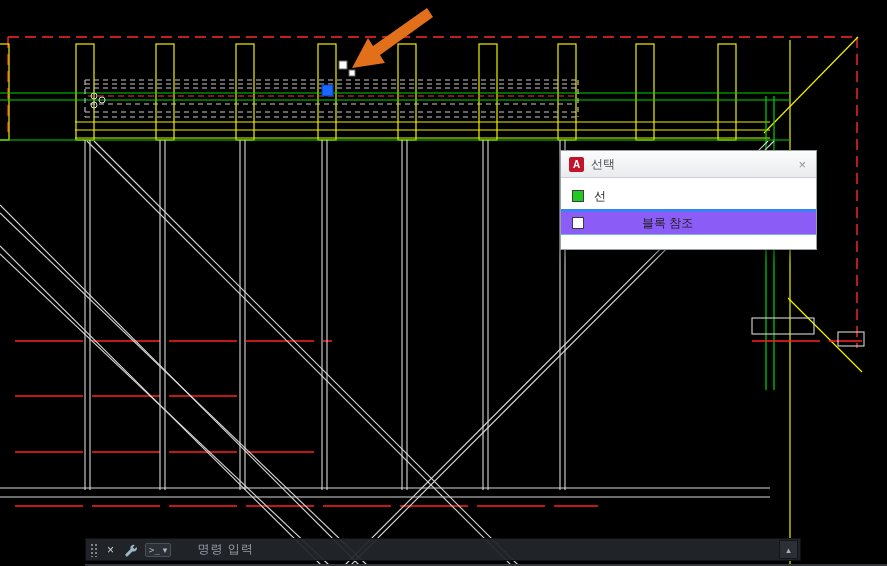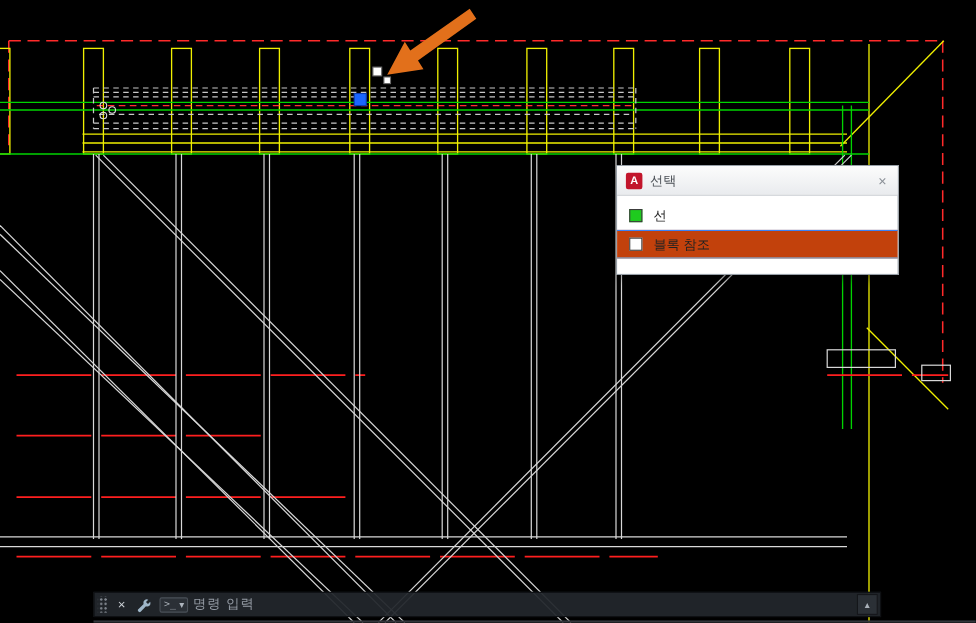--- a/index.html
+++ b/index.html
@@ -22,21 +22,21 @@
   }
   .logo{
     width:15px;height:15px;background:#c2152b;color:#fff;font-weight:bold;
     font-size:10px;line-height:15px;text-align:center;border-radius:2px;flex:0 0 auto;
   }
   .dialog-title{margin-left:7px;color:#4a4f55;}
   .dialog-close{margin-left:auto;color:#8b9097;font-size:13px;padding:0 2px;}
   .dialog-body{padding:5px 0 14px;}
   .dialog-row{height:26px;display:flex;align-items:center;padding:0 11px;box-sizing:border-box;}
   .dialog-row.highlight{
-    background:#c2410c;border-top:1px solid #3b82f6;border-bottom:1px solid #7ab1e3;
+    background:#8b5cf6;border-top:3px solid #3b82f6;border-bottom:1px solid #7ab1e3;gap:48px;
   }
   .swatch{width:12px;height:12px;border:1px solid #3c3c3c;margin-right:10px;flex:0 0 auto;box-sizing:border-box;}
   .swatch.green{background:#1ecb1e;}
   .swatch.white{background:#ffffff;}
   .swatch.none{visibility:hidden;}
 
   
   .cmdbar{
     position:absolute;left:85px;top:538px;width:716px;height:23px;z-index:6;
     background:rgba(34,38,44,.94);border:1px solid #0e1013;
@@ -45,21 +45,21 @@
   .cmd-handle{
     width:9px;height:15px;margin:0 4px 0 3px;
     background-image:radial-gradient(#7d838b 1px, transparent 1.2px);
     background-size:4px 4px;background-position:1px 1px;
   }
   .cmd-close{color:#cfd4da;padding:0 5px;font-size:12px;}
   .cmd-wrench{display:flex;align-items:center;padding:0 4px;}
   .recent-btn{display:flex;align-items:center;margin:0 4px;padding:1px 3px;border:1px solid #4a5058;border-radius:2px;background:#2b3036;}
   .prompt-glyph{font-family:"DejaVu Sans Mono", monospace;font-size:9px;color:#aeb5bd;}
   .caret{font-size:9px;color:#aeb5bd;margin-left:3px;}
-  .cmd-ghost{margin-left:0;color:#969da6;letter-spacing:1px;}
+  .cmd-ghost{margin-left:22px;color:#969da6;letter-spacing:1px;}
   .scroll-up{
     margin-left:auto;width:17px;height:17px;margin-right:2px;
     background:#2b3036;border:1px solid #14161a;color:#aab1b9;
     font-size:9px;display:flex;align-items:center;justify-content:center;
   }
   .bottom-edge{position:absolute;left:85px;right:0;bottom:0;height:2px;background:#33363b;z-index:2;}
 </style>
 </head>
 <body>
 

